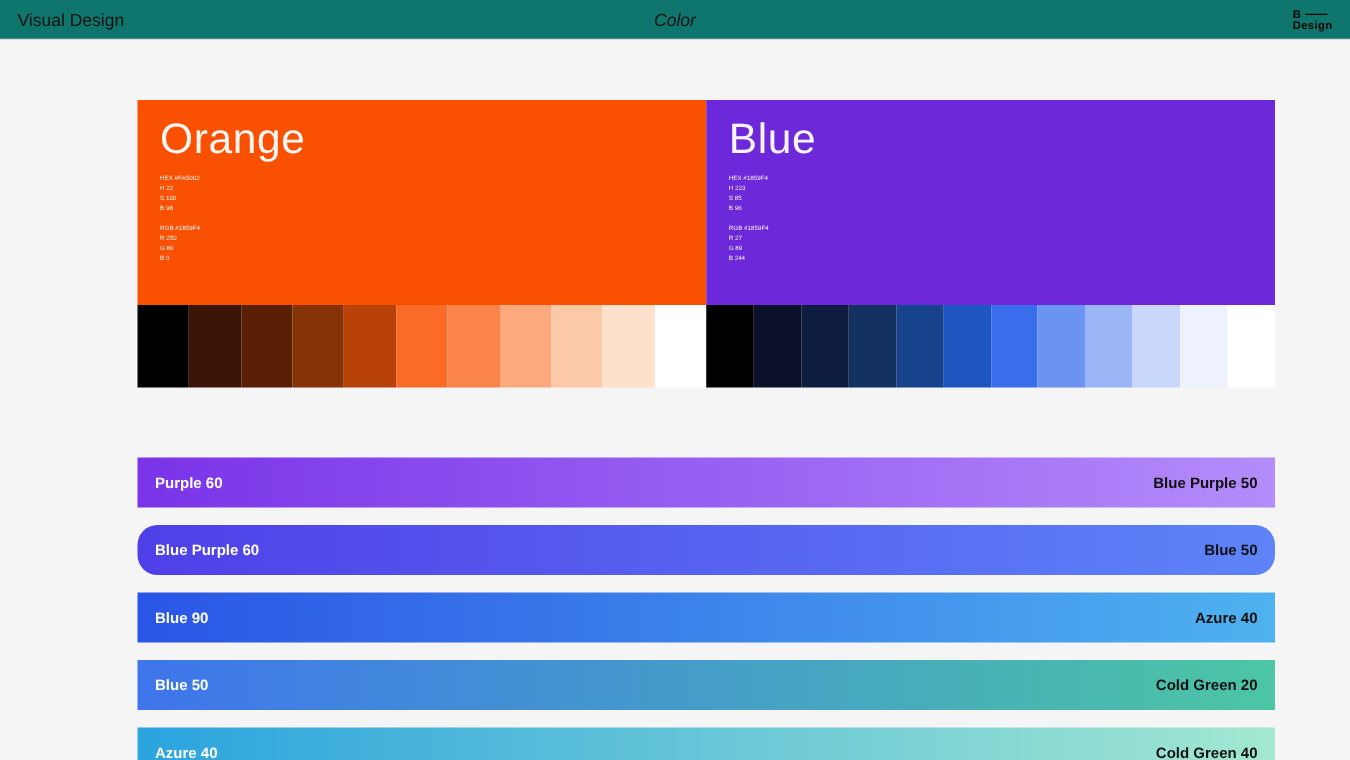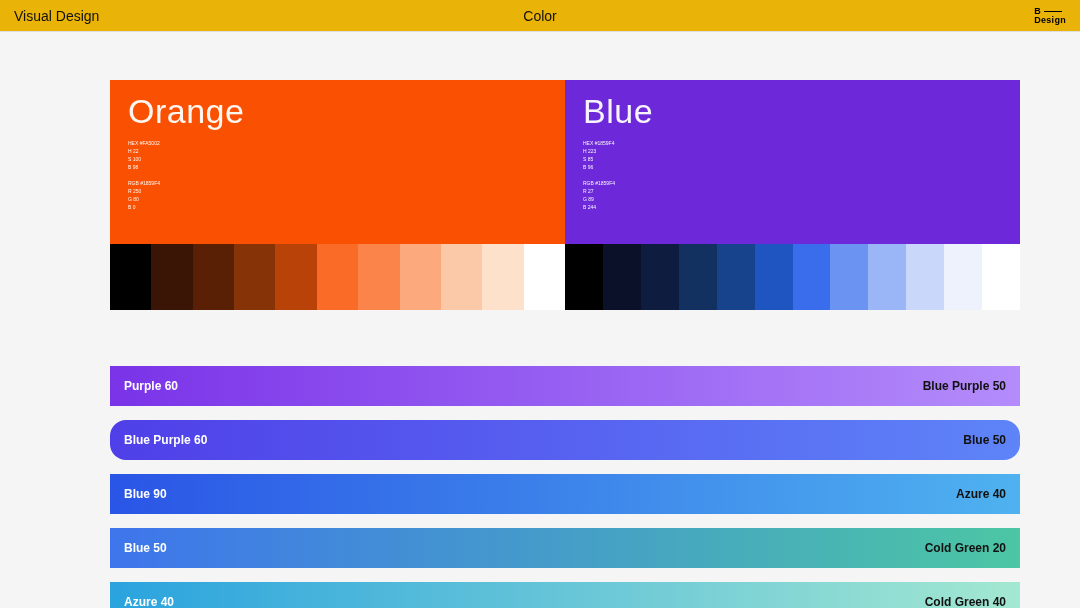--- a/index.html
+++ b/index.html
@@ -1,20 +1,20 @@
 <!DOCTYPE html>
 <html><head>
 <meta charset="utf-8">
 <style>
   * { margin: 0; padding: 0; box-sizing: border-box; }
   body { font-family: -apple-system, BlinkMacSystemFont, "Helvetica Neue", Arial, sans-serif; background: #f5f5f5; width: 1080px; height: 608px; overflow: hidden; }
 
-  .topbar { display: flex; align-items: center; justify-content: space-between; height: 32px; padding: 0 14px; border-bottom: 1px solid #ddd; background: #eab308; }
+  .topbar { display: flex; align-items: center; justify-content: space-between; height: 32px; padding: 0 14px; border-bottom: 1px solid #ddd; background: #0f766e; }
   .topbar .left, .topbar .center { font-size: 14px; color: #111; }
-  .topbar .center { position: absolute; left: 50%; transform: translateX(-50%); }
+  .topbar .center { position: absolute; left: 50%; transform: translateX(-50%); font-style: italic; }
   .topbar .right { display: flex; flex-direction: column; font-size: 9px; font-weight: 700; line-height: 1; }
   .topbar .right .logo-top { letter-spacing: 0.5px; display:flex; align-items:center; }
   .topbar .right .logo-top::after { content:""; display:inline-block; height:1px; width:18px; background:#000; margin-left:3px; }
   .topbar .right .logo-bottom { letter-spacing: 0.3px; }
 
   .page { padding: 48px 60px 20px 110px; }
 
   .swatches { display: flex; gap: 0; }
   .swatch { flex: 1; }
   .swatch-main { height: 164px; padding: 12px 18px 6px 18px; color: rgba(255,255,255,0.95); position: relative; }

